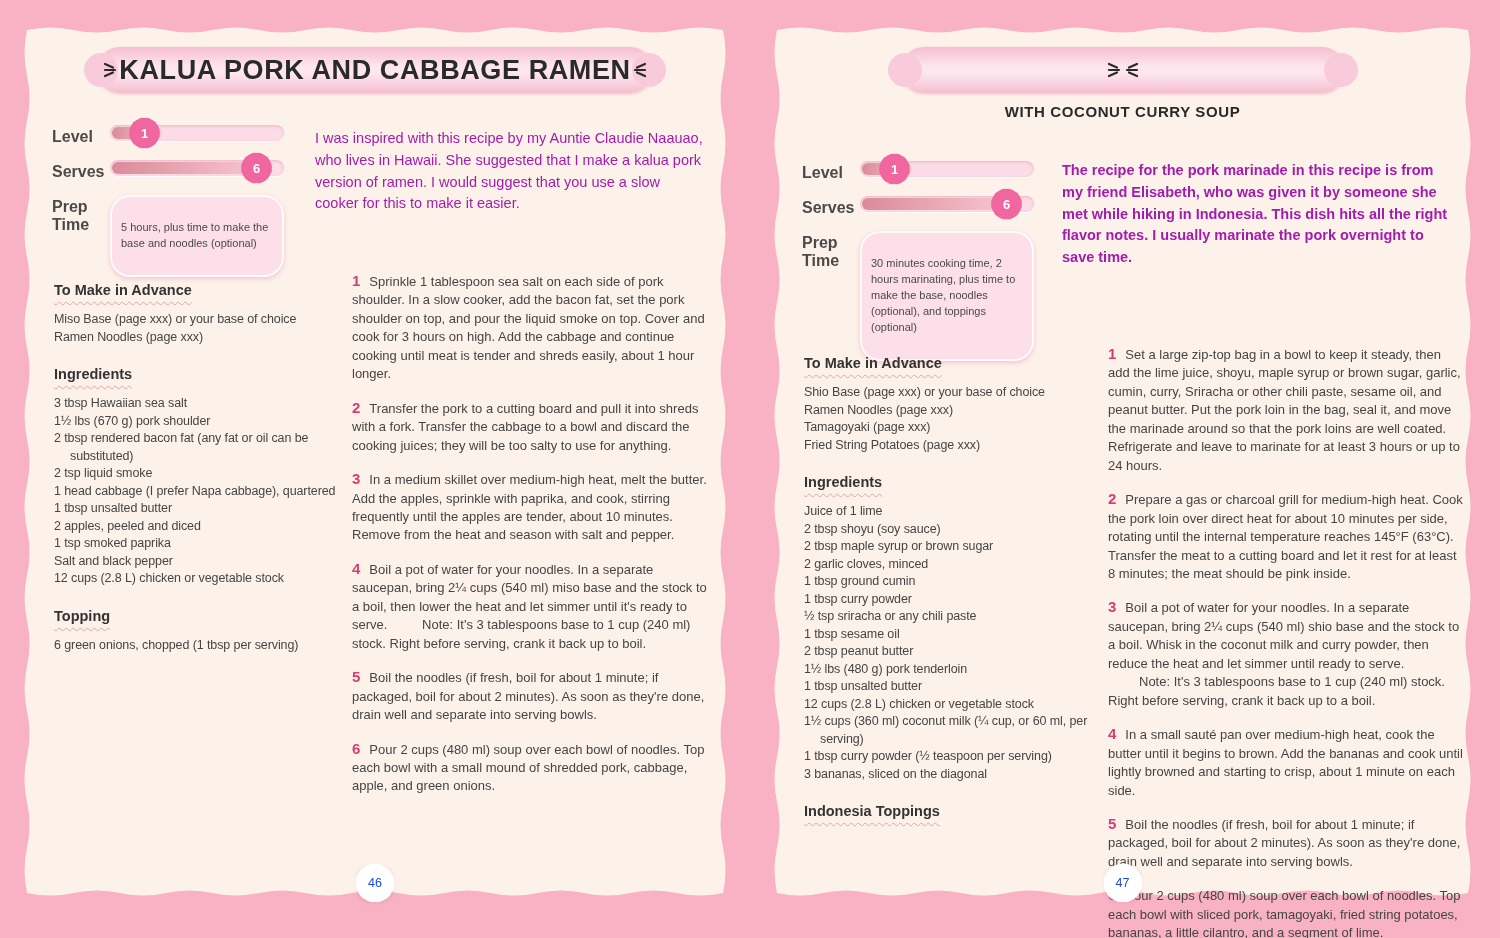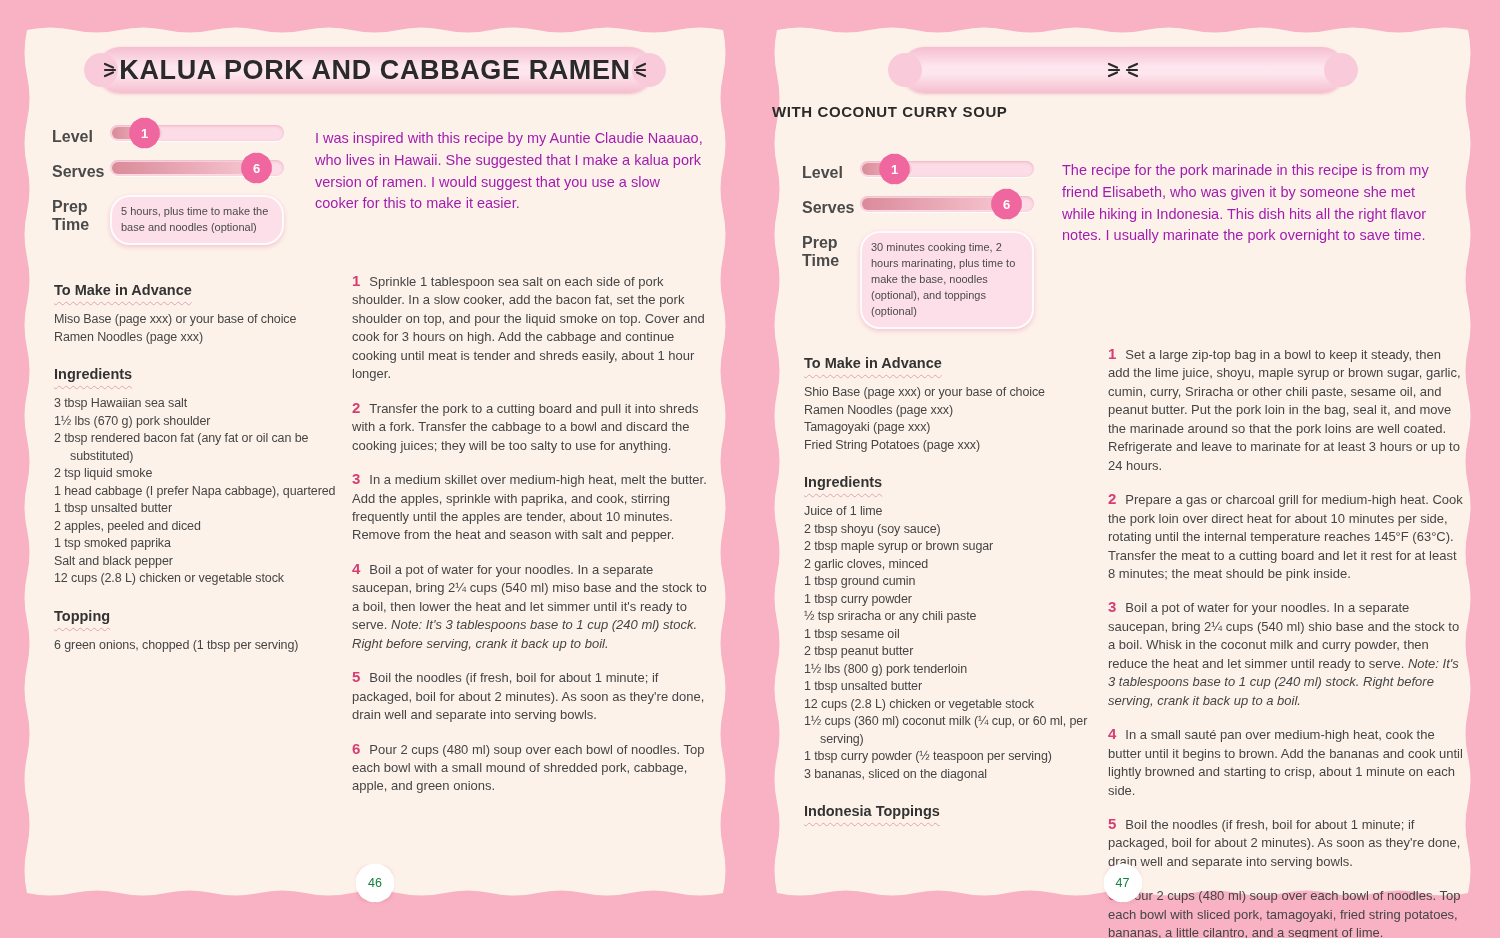--- a/index.html
+++ b/index.html
@@ -17,21 +17,21 @@
     box-shadow:0 1px 3px rgba(226,140,165,.5);
     display:flex;align-items:center;justify-content:center;padding:0 26px;box-sizing:border-box;}
   .banner::before,.banner::after{content:'';position:absolute;top:50%;width:34px;height:34px;border-radius:50%;
     background:#f9cbda;transform:translateY(-50%);z-index:-1;}
   .banner::before{left:-13px;}
   .banner::after{right:-13px;}
   .page.left .banner{width:556px;}
   .page.right .banner{width:444px;}
   .banner h1{margin:0;font-size:27px;font-weight:bold;letter-spacing:.6px;color:#2a2a2a;white-space:nowrap;}
   .burst{display:flex;align-items:center;}
-  .subtitle{top:78px;left:0;width:100%;text-align:left;font-size:15px;font-weight:bold;letter-spacing:.6px;color:#2a2a2a;}
+  .subtitle{top:78px;left:0;width:100%;text-align:center;font-size:15px;font-weight:bold;letter-spacing:.6px;color:#2a2a2a;}
 
   
   .meta{left:30px;width:240px;}
   .page.left .meta{top:100px;}
   .page.right .meta{top:136px;}
   .meta-row{display:flex;margin-bottom:14px;}
   .mlabel{flex:0 0 58px;font-size:16px;color:#4a4a4a;padding-top:3px;font-weight:bold;}
   .track{position:relative;flex:0 0 174px;height:16px;border-radius:9px;background:#fcdce6;
     box-shadow:inset 0 1px 3px rgba(213,118,142,.4), 0 1px 0 rgba(255,255,255,.8);}
   .fill{position:absolute;left:2px;top:2px;bottom:2px;border-radius:7px;
@@ -39,56 +39,56 @@
   .fill.lv{width:50px;}
   .fill.sv{width:152px;}
   .flower{position:absolute;width:27px;height:27px;top:50%;transform:translateY(-50%);background:#f0669f;border-radius:32%;}
   .flower::before,.flower::after{content:'';position:absolute;inset:0;background:inherit;border-radius:inherit;}
   .flower::before{transform:rotate(30deg);}
   .flower::after{transform:rotate(60deg);}
   .flower b{position:absolute;inset:0;display:flex;align-items:center;justify-content:center;
     color:#fff;font-size:13px;font-weight:bold;z-index:1;}
   .badge-lv{left:21px;}
   .badge-sv{left:133px;}
-  .prepbox{flex:0 0 174px;box-sizing:border-box;padding:9px 11px;border-radius:20px;background:#fcdfe9;
+  .prepbox{flex:0 0 174px;box-sizing:border-box;padding:25px 11px;border-radius:20px;background:#fcdfe9;
     box-shadow:inset 0 0 0 2px rgba(255,255,255,.85), 0 2px 5px rgba(228,146,168,.45);
     font-size:11px;line-height:1.45;color:#4a4a4a;}
 
   
   .intro{margin:0;font-size:14.5px;line-height:1.5;color:#a21caf;}
   .page.left .intro{left:293px;top:103px;width:392px;}
-  .page.right .intro{left:290px;top:135px;width:390px;}
+  .page.right .intro{left:290px;top:135px;width:390px;font-weight:bold;}
 
   
   .ingcol{width:300px;left:32px;}
   .page.left .ingcol{top:245px;}
   .page.right .ingcol{top:318px;}
   .sec{display:inline-block;margin:20px 0 13px;font-size:14.5px;font-weight:bold;color:#333;
     text-decoration:underline;text-decoration-style:wavy;text-decoration-color:#e2a3b2;
     text-decoration-thickness:1px;text-underline-offset:6px;}
   .ingcol .sec:first-child{margin-top:12px;}
   .ingcol ul{margin:0;padding:0;list-style:none;font-size:12.5px;line-height:1.4;color:#454545;letter-spacing:-.1px;}
   .ingcol li{padding-left:16px;text-indent:-16px;}
 
   
   .stepcol ol{margin:0;padding:0;list-style:none;font-size:13px;line-height:1.42;color:#454545;}
   .page.left .stepcol{left:330px;top:245px;width:362px;}
   .page.right .stepcol{left:336px;top:318px;width:358px;}
   .stepcol li{margin-bottom:13px;}
   .stepcol .num{font-weight:bold;color:#d63d72;font-size:15px;margin-right:9px;}
-  .stepcol .note{font-style:italic;}
+  .stepcol .note{margin-left:31px;}
 
   
   .pagenum{left:50%;transform:translateX(-50%);bottom:-2px;width:34px;height:34px;background:#fff;border-radius:32%;
     box-shadow:0 1px 4px rgba(190,110,130,.35);}
   .pagenum::before,.pagenum::after{content:'';position:absolute;inset:0;background:#fff;border-radius:inherit;}
   .pagenum::before{transform:rotate(30deg);}
   .pagenum::after{transform:rotate(60deg);}
   .pagenum span{position:absolute;inset:0;display:flex;align-items:center;justify-content:center;
-    font-size:12.5px;color:#15803d;z-index:1;}
+    font-size:12.5px;color:#1d4ed8;z-index:1;}
 </style>
 </head>
 <body>
 
 <div class="spread">
 
   <section class="page left">
     <svg class="page-bg" viewBox="0 0 706 873">
         <path d="M 5 5 q 23.2 -5 46.4 0 q 23.2 5 46.4 0 q 23.2 -5 46.4 0 q 23.2 5 46.4 0 q 23.2 -5 46.4 0 q 23.2 5 46.4 0 q 23.2 -5 46.4 0 q 23.2 5 46.4 0 q 23.2 -5 46.4 0 q 23.2 5 46.4 0 q 23.2 -5 46.4 0 q 23.2 5 46.4 0 q 23.2 -5 46.4 0 q 23.2 5 46.4 0 q 23.2 -5 46.4 0 q 5 22.710526315789473 0 45.421052631578945 q -5 22.710526315789473 0 45.421052631578945 q 5 22.710526315789473 0 45.421052631578945 q -5 22.710526315789473 0 45.421052631578945 q 5 22.710526315789473 0 45.421052631578945 q -5 22.710526315789473 0 45.421052631578945 q 5 22.710526315789473 0 45.421052631578945 q -5 22.710526315789473 0 45.421052631578945 q 5 22.710526315789473 0 45.421052631578945 q -5 22.710526315789473 0 45.421052631578945 q 5 22.710526315789473 0 45.421052631578945 q -5 22.710526315789473 0 45.421052631578945 q 5 22.710526315789473 0 45.421052631578945 q -5 22.710526315789473 0 45.421052631578945 q 5 22.710526315789473 0 45.421052631578945 q -5 22.710526315789473 0 45.421052631578945 q 5 22.710526315789473 0 45.421052631578945 q -5 22.710526315789473 0 45.421052631578945 q 5 22.710526315789473 0 45.421052631578945 q -23.2 5 -46.4 0 q -23.2 -5 -46.4 0 q -23.2 5 -46.4 0 q -23.2 -5 -46.4 0 q -23.2 5 -46.4 0 q -23.2 -5 -46.4 0 q -23.2 5 -46.4 0 q -23.2 -5 -46.4 0 q -23.2 5 -46.4 0 q -23.2 -5 -46.4 0 q -23.2 5 -46.4 0 q -23.2 -5 -46.4 0 q -23.2 5 -46.4 0 q -23.2 -5 -46.4 0 q -23.2 5 -46.4 0 q -5 -22.710526315789473 0 -45.421052631578945 q 5 -22.710526315789473 0 -45.421052631578945 q -5 -22.710526315789473 0 -45.421052631578945 q 5 -22.710526315789473 0 -45.421052631578945 q -5 -22.710526315789473 0 -45.421052631578945 q 5 -22.710526315789473 0 -45.421052631578945 q -5 -22.710526315789473 0 -45.421052631578945 q 5 -22.710526315789473 0 -45.421052631578945 q -5 -22.710526315789473 0 -45.421052631578945 q 5 -22.710526315789473 0 -45.421052631578945 q -5 -22.710526315789473 0 -45.421052631578945 q 5 -22.710526315789473 0 -45.421052631578945 q -5 -22.710526315789473 0 -45.421052631578945 q 5 -22.710526315789473 0 -45.421052631578945 q -5 -22.710526315789473 0 -45.421052631578945 q 5 -22.710526315789473 0 -45.421052631578945 q -5 -22.710526315789473 0 -45.421052631578945 q 5 -22.710526315789473 0 -45.421052631578945 q -5 -22.710526315789473 0 -45.421052631578945 Z" fill="#fdf2ea"></path>
       </svg>
@@ -233,21 +233,21 @@
       <ul>
           <li>Juice of 1 lime</li>
           <li>2 tbsp shoyu (soy sauce)</li>
           <li>2 tbsp maple syrup or brown sugar</li>
           <li>2 garlic cloves, minced</li>
           <li>1 tbsp ground cumin</li>
           <li>1 tbsp curry powder</li>
           <li>½ tsp sriracha or any chili paste</li>
           <li>1 tbsp sesame oil</li>
           <li>2 tbsp peanut butter</li>
-          <li>1½ lbs (800 g) pork tenderloin</li>
+          <li>1½ lbs (480 g) pork tenderloin</li>
           <li>1 tbsp unsalted butter</li>
           <li>12 cups (2.8 L) chicken or vegetable stock</li>
           <li>1½ cups (360 ml) coconut milk (¼ cup, or 60 ml, per serving)</li>
           <li>1 tbsp curry powder (½ teaspoon per serving)</li>
           <li>3 bananas, sliced on the diagonal</li>
         </ul>
       <h3 class="sec">Indonesia Toppings</h3>
     </div>
 
     <div class="stepcol">

